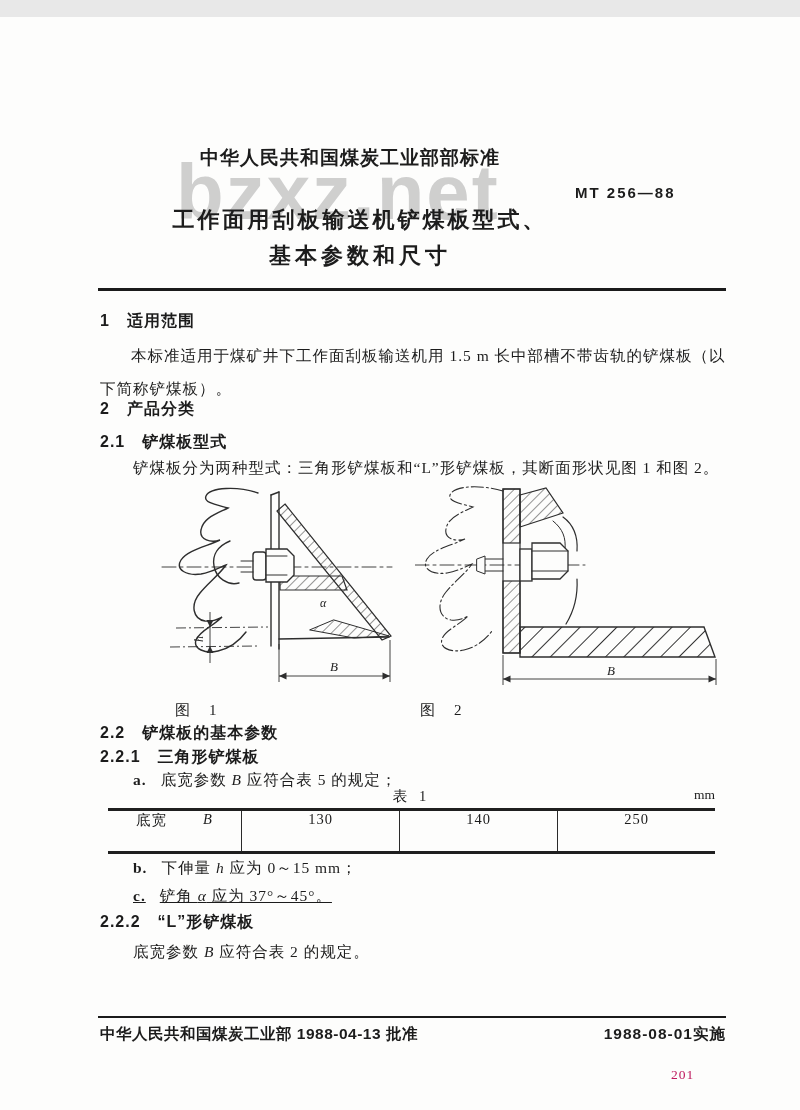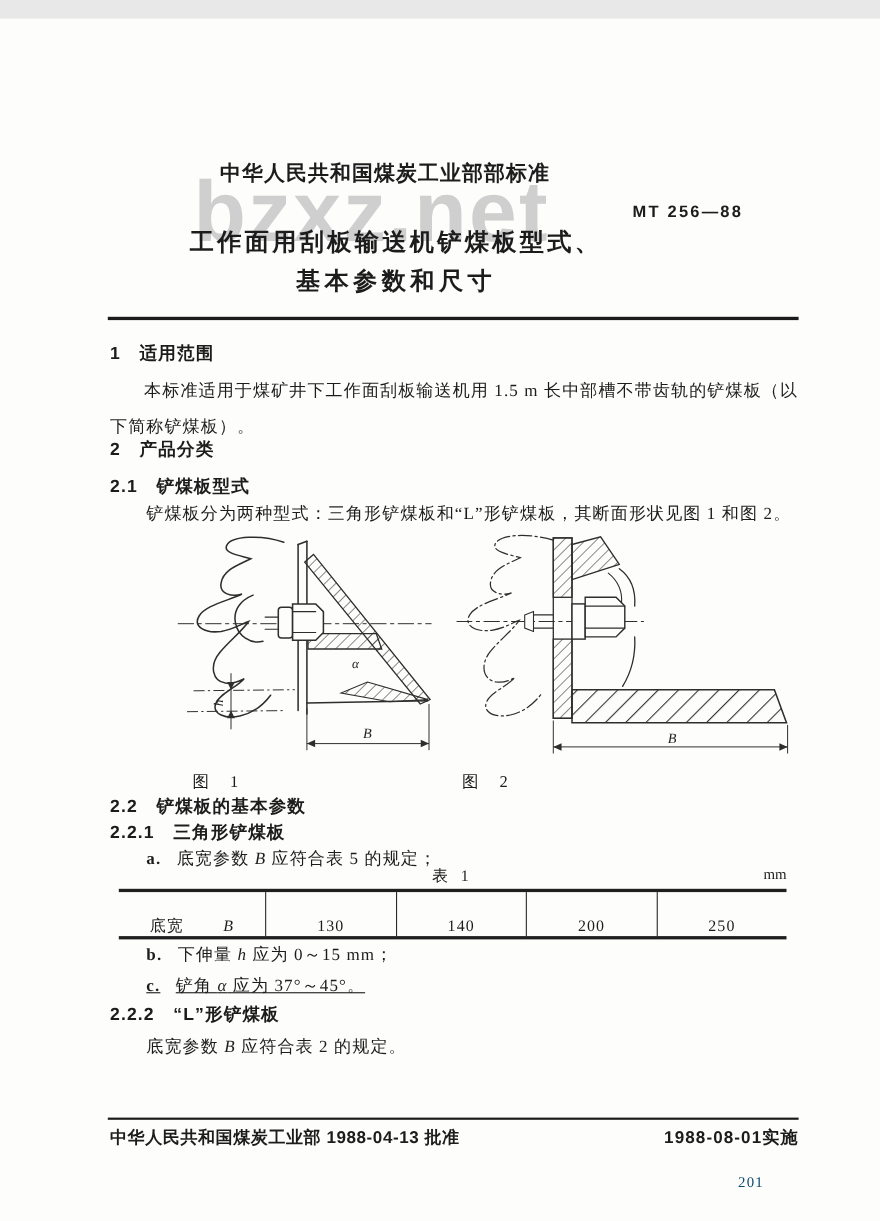--- a/index.html
+++ b/index.html
@@ -37,27 +37,27 @@
   .fig-caption{font-size:15px;letter-spacing:2px;z-index:2;}
   .tbl-caption-row{left:108px;top:770px;width:607px;font-size:14.5px;z-index:2;}
   .tbl-caption{position:absolute;left:0;width:100%;text-align:center;letter-spacing:4px;}
   .tbl-unit{position:absolute;right:0;top:0;font-size:13.5px;letter-spacing:0;}
   .table1{
     left:108px;top:791px;width:607px;height:40px;
     border-top:3px solid #1f1f1f;border-bottom:3px solid #1f1f1f;
     display:flex;align-items:stretch;z-index:2;font-size:14.5px;
   }
   .table1 .cell{
-    display:flex;align-items:flex-end;justify-content:center;
+    display:flex;align-items:flex-start;justify-content:center;
     border-left:1px solid #2a2a2a;flex:1 1 0;letter-spacing:1px;gap:36px;
   }
   .table1 .cell:first-child{border-left:none;flex:0 0 133px;}
   .footer-approve{left:100px;top:1007px;font-size:15.5px;letter-spacing:.5px;z-index:2;}
   .footer-impl{left:0;top:1007px;width:726px;text-align:right;font-size:15.5px;letter-spacing:1px;z-index:2;}
-  .page-num{left:671px;top:1050px;font-size:13.5px;letter-spacing:1px;color:#0c4a6e;z-index:2;}
+  .page-num{left:671px;top:1050px;font-size:13.5px;letter-spacing:1px;color:#be185d;z-index:2;}
   svg text{font-family:"Liberation Serif","DejaVu Serif",serif;}
 </style>
 </head>
 <body>
 
 <div class="page">
 
   <div class="abs watermark">bzxz.net</div>
 
   <div class="abs header-org hei">中华人民共和国煤炭工业部部标准</div>
@@ -179,21 +179,20 @@
     <span class="tbl-caption">表 1</span>
     <span class="tbl-unit">mm</span>
   </div>
   <div class="abs table1">
     <div class="cell">
         <span>底宽 </span>
         <span class="var">B</span>
       </div>
     <div class="cell">130</div>
     <div class="cell">140</div>
-    <div class="cell">200</div>
     <div class="cell">250</div>
   </div>
 
   <div class="abs item" style="top:841px;">
     <span class="lbl">b.</span><span>下伸量 </span><span class="var">h</span><span> 应为 0～15 mm；</span>
   </div>
   <div class="abs item" style="top:869px;text-decoration:underline;">
     <span class="lbl">c.</span><span>铲角 </span><span class="var">α</span><span> 应为 37°～45°。</span>
   </div>
 

